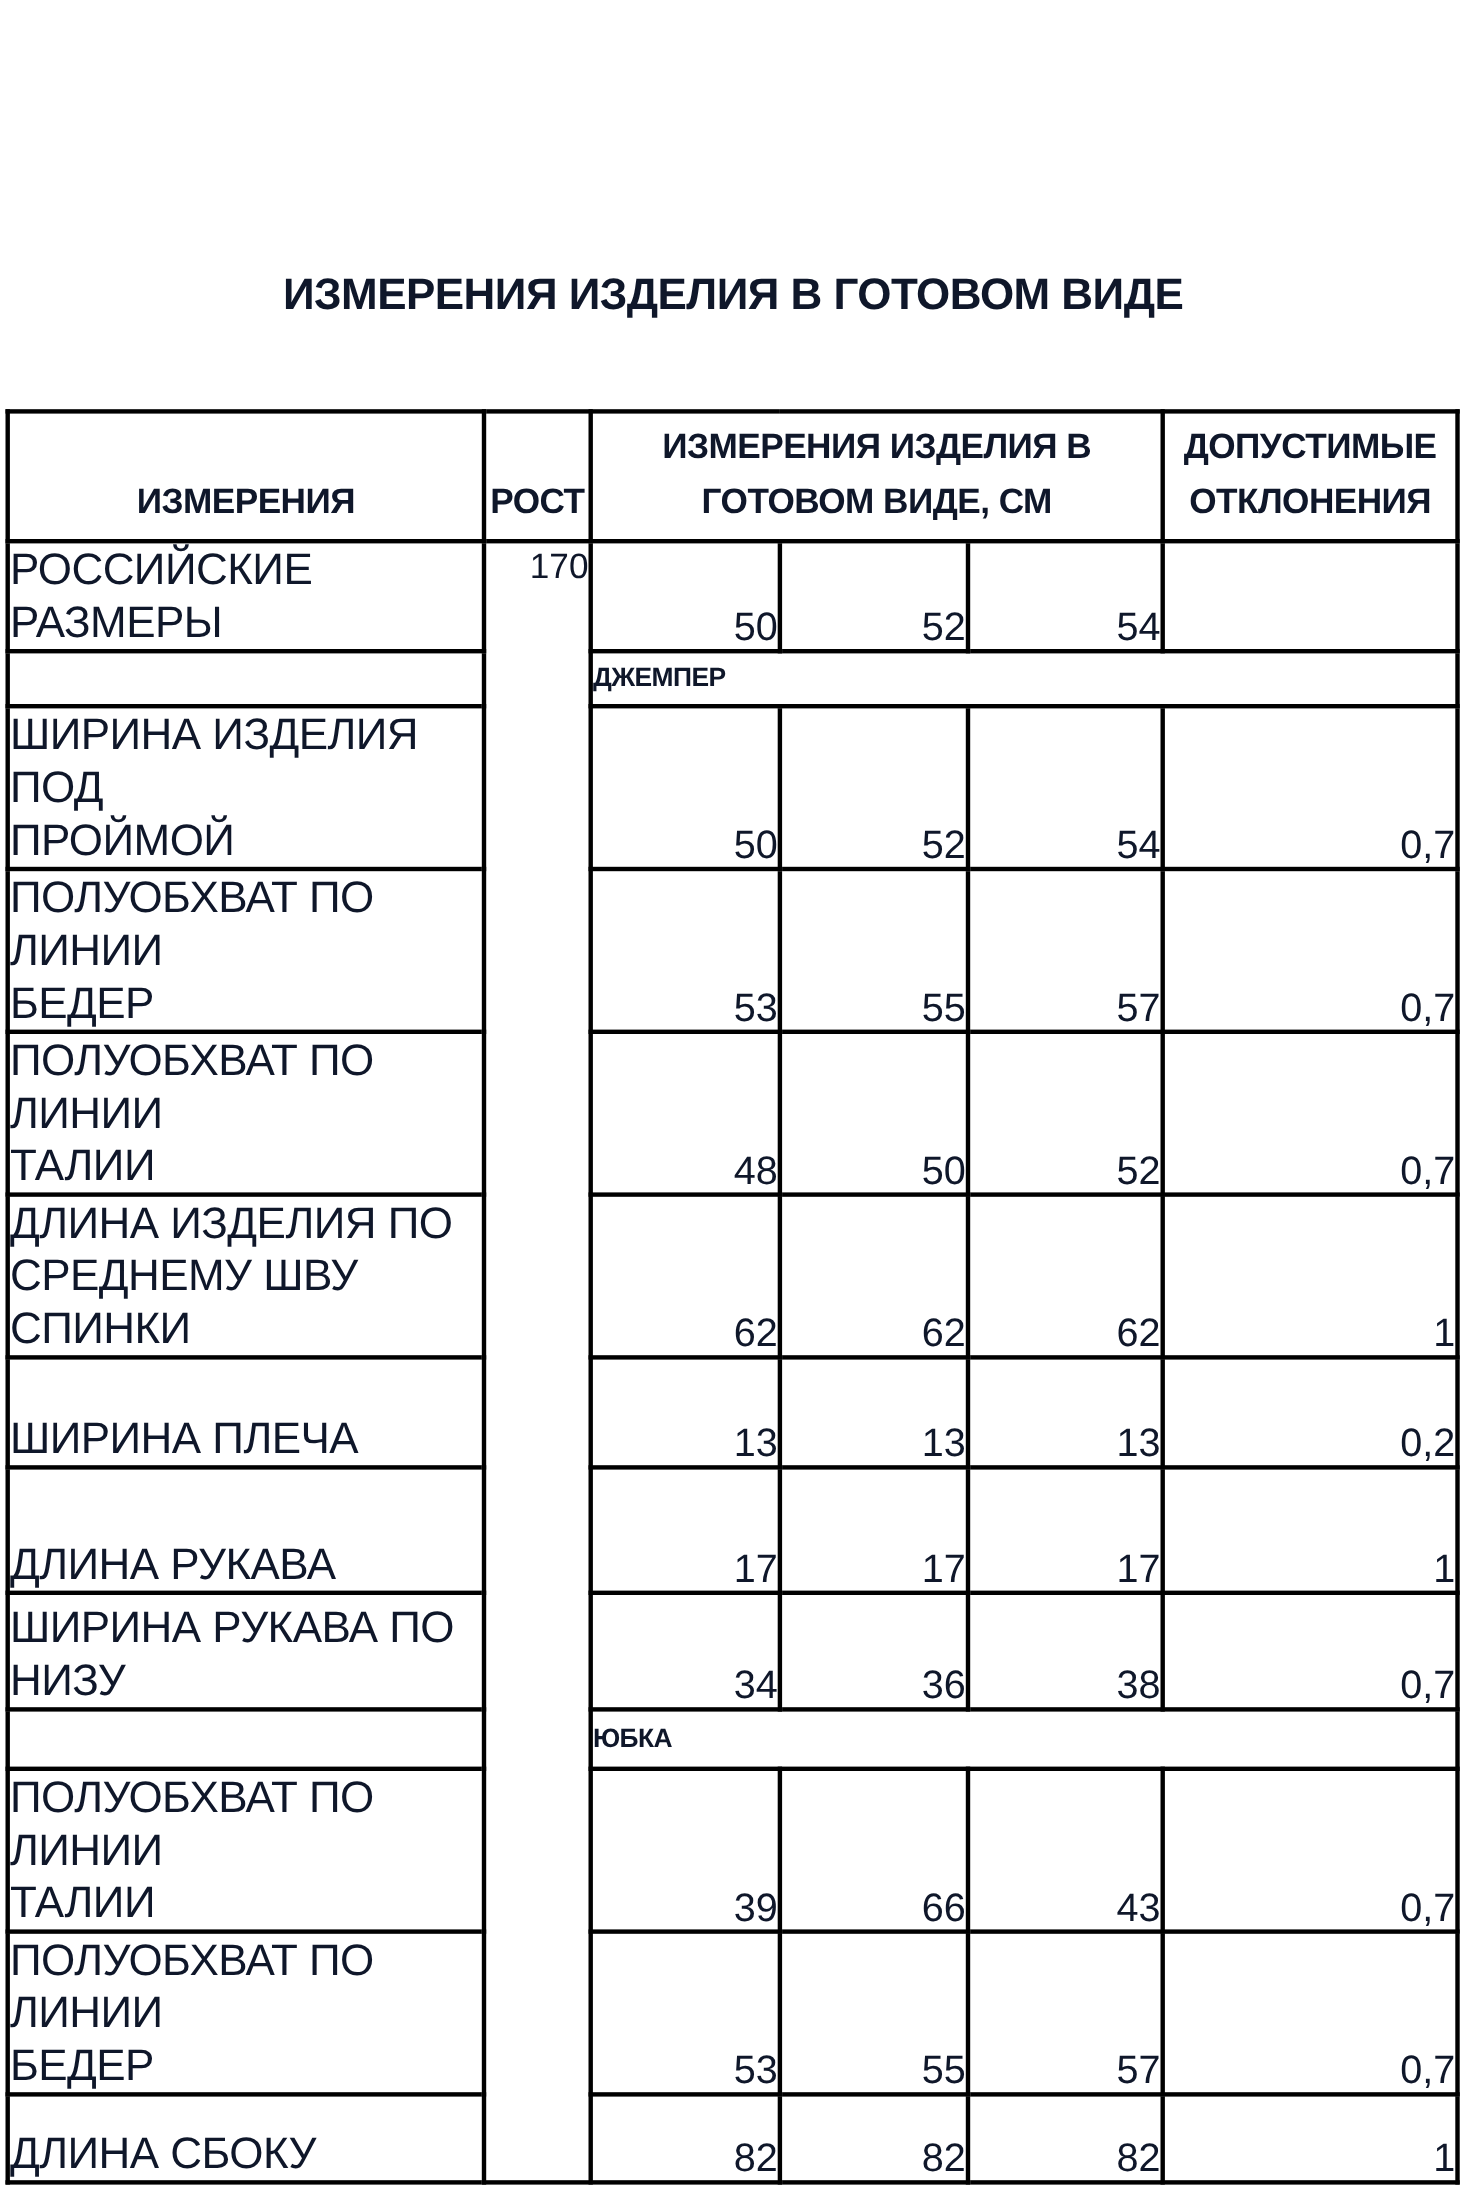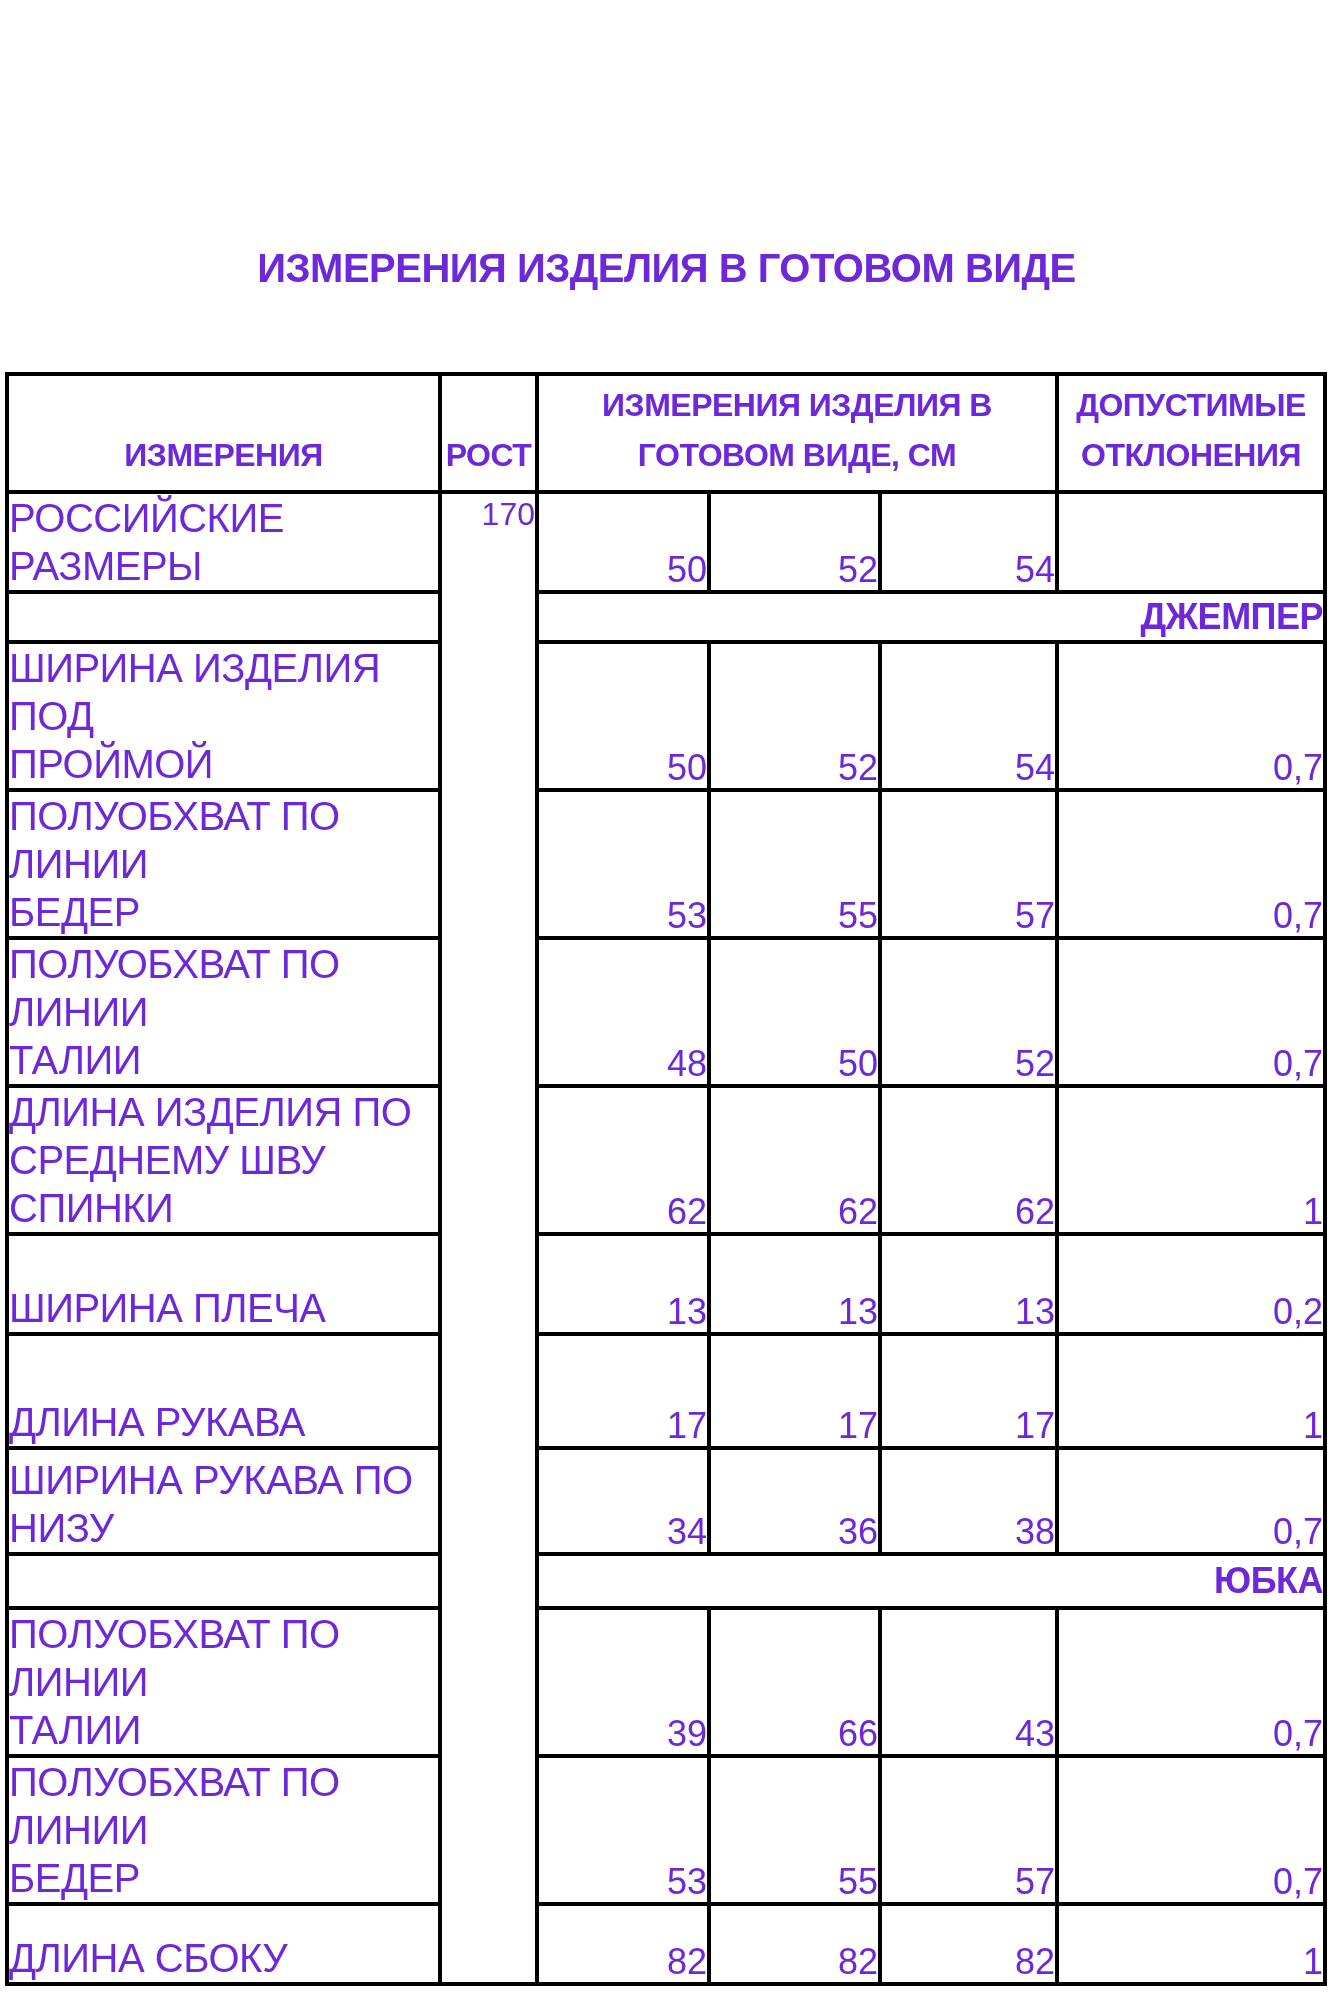--- a/index.html
+++ b/index.html
@@ -1,21 +1,21 @@
 <!DOCTYPE html>
 <html><head>
 <meta charset="utf-8">
 <style>
   html, body { margin: 0; padding: 0; background: #ffffff; }
   .page {
     position: relative;
     width: 1333px;
     height: 2000px;
     background: #ffffff;
-    color: #6d28d9;
+    color: #0f172a;
     font-family: "Liberation Sans", sans-serif;
     overflow: hidden;
   }
   .title {
     position: absolute;
     top: 246px;
     left: 0;
     width: 100%;
     text-align: center;
     font-size: 40px;
@@ -69,22 +69,22 @@
   td.num {
     vertical-align: bottom;
     text-align: right;
     font-size: 36px;
     line-height: 40px;
     padding: 0 12px 7px 0;
   }
   
   td.section-cell {
     vertical-align: middle;
-    text-align: right;
-    font-size: 36px;
+    text-align: left;
+    font-size: 24px;
     font-weight: 700;
     letter-spacing: -0.5px;
   }
 </style>
 </head>
 <body>
 
 <div class="page">
 
   <div class="title">ИЗМЕРЕНИЯ ИЗДЕЛИЯ В ГОТОВОМ ВИДЕ</div>

